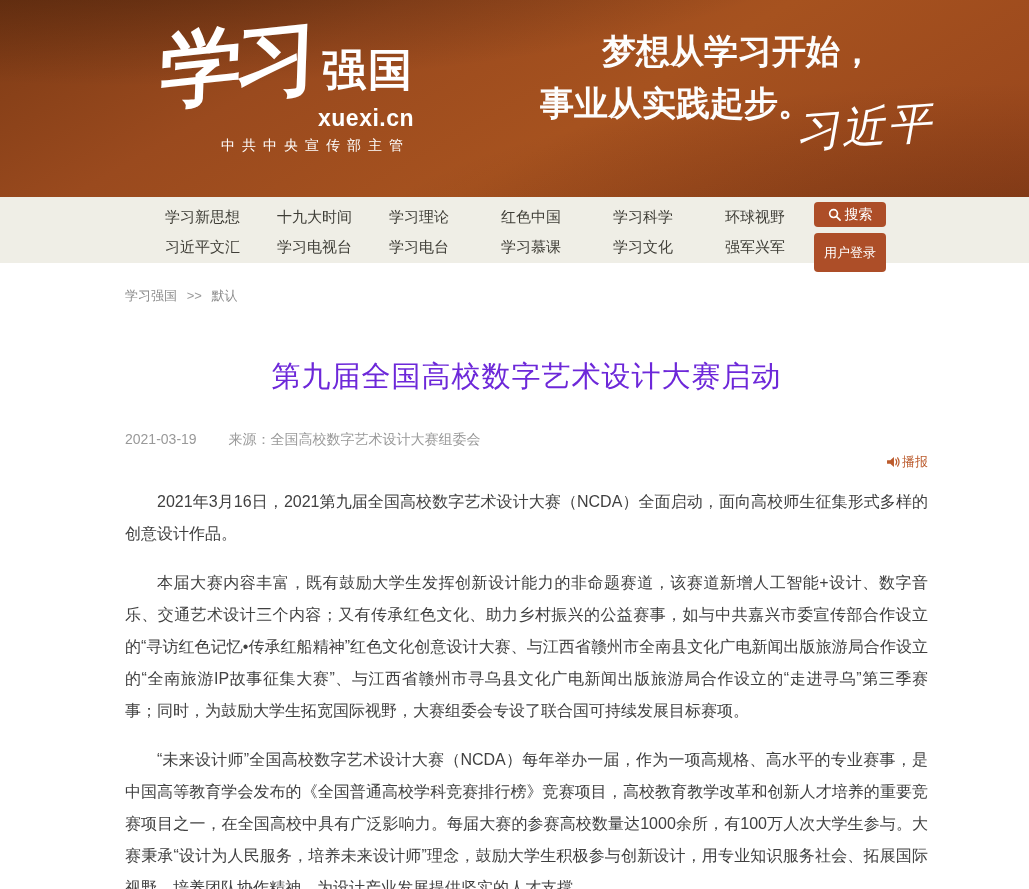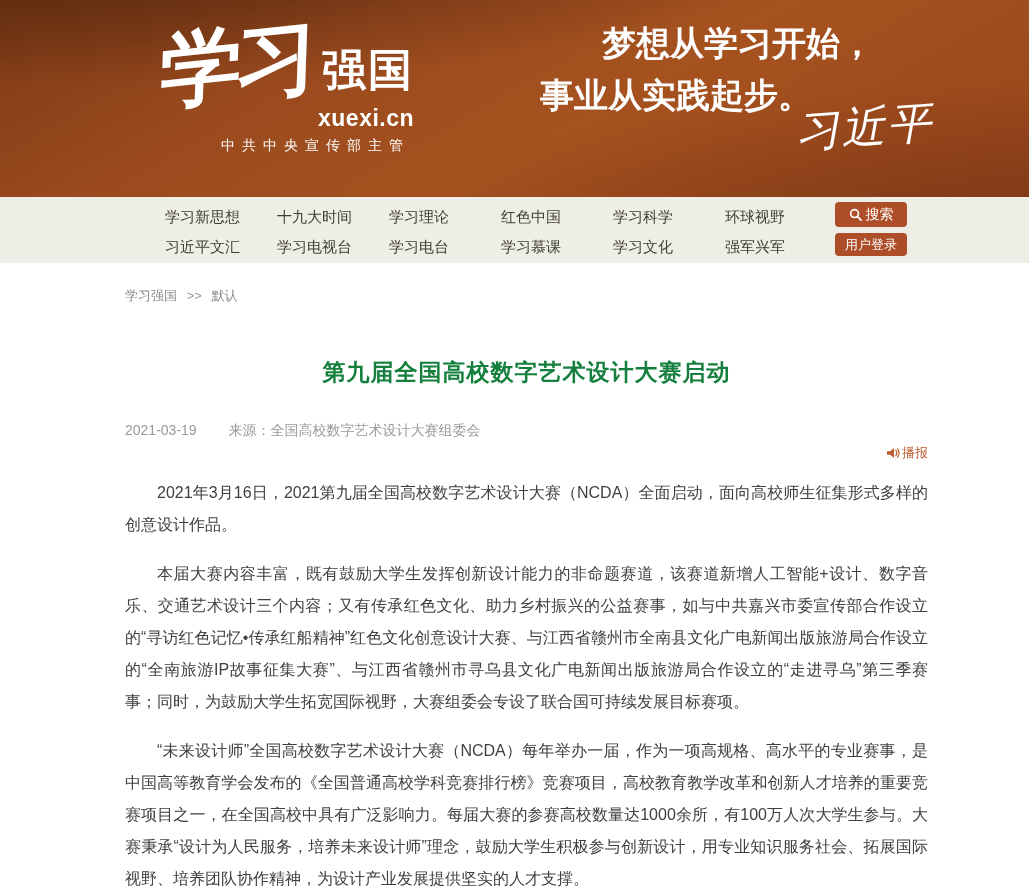--- a/index.html
+++ b/index.html
@@ -26,21 +26,21 @@
     font-size: 82px; line-height: 110px; font-weight: bold;
     transform: rotate(-6deg) skewX(-8deg); letter-spacing: -6px;
     white-space: nowrap;
   }
   .logo-block-col { display: flex; flex-direction: column; align-items: flex-end; margin: 38px 0 0 6px; gap: 11px; }
   .logo-block { font-size: 44px; font-weight: 900; letter-spacing: 2px; line-height: 48px; white-space: nowrap; }
   .logo-domain { font-size: 23px; font-weight: bold; line-height: 26px; letter-spacing: 0.5px; }
   .logo-subtitle { margin-top: 6px; font-size: 14px; letter-spacing: 7px; white-space: nowrap; padding-left: 48px; text-align: right; }
 
   .slogan-group {
-    position: absolute; left: 540px; top: 18px;
+    position: absolute; left: 540px; top: 26px;
     font-family: "Liberation Serif", "DejaVu Serif", serif;
     font-weight: bold; font-size: 34px; line-height: 52px; color: #fdfdfd;
     white-space: nowrap;
   }
   .slogan-line1 { padding-left: 62px; }
   .signature {
     position: absolute; left: 795px; top: 98px;
     font-family: "DejaVu Serif", serif; font-style: italic;
     font-size: 44px; transform: rotate(-4deg); letter-spacing: 2px;
     white-space: nowrap;
@@ -52,39 +52,39 @@
     background: #efeee6;
   }
   .nav-grid {
     position: absolute; left: 165px; top: 7px;
     display: grid; grid-template-columns: repeat(6, 112px); grid-row-gap: 5px;
   }
   .nav-item {
     font-size: 15px; color: #3f3e37; line-height: 25px;
     cursor: pointer; white-space: nowrap;
   }
-  .nav-actions { position: absolute; left: 835px; top: 5px; display: flex; flex-direction: column; gap: 6px; }
+  .nav-actions { position: absolute; left: 814px; top: 5px; display: flex; flex-direction: column; gap: 6px; }
   .btn {
     width: 72px; border: none; border-radius: 4px;
     background: #ad4e28; color: #fff; font-size: 14px;
     display: flex; align-items: center; justify-content: center; gap: 4px;
     cursor: pointer; font-family: inherit;
   }
   .btn-search { height: 25px; }
-  .btn-login { height: 23px; font-size: 13px; }
+  .btn-login { height: 39px; font-size: 13px; }
 
   
   .content { width: 803px; margin: 0 auto 0 125px; }
   .breadcrumb { margin-top: 24px; font-size: 13px; color: #8b8b8b; }
   .breadcrumb .crumb { cursor: pointer; }
   .breadcrumb .sep { margin: 0 6px; color: #9a9a9a; }
 
   .article-title {
     margin-top: 52px; text-align: center;
-    font-size: 23px; font-weight: bold; color: #15803d;
+    font-size: 29px; font-weight: normal; color: #6d28d9;
     letter-spacing: 1px;
   }
   .article-meta { margin-top: 34px; font-size: 14px; color: #999; }
   .article-meta .date { margin-right: 28px; }
   .broadcast-row { margin-top: 4px; text-align: right; }
   .broadcast {
     display: inline-flex; align-items: center; gap: 2px;
     color: #bb5a2b; font-size: 13px; cursor: pointer;
   }
   .article-body { margin-top: 14px; }

